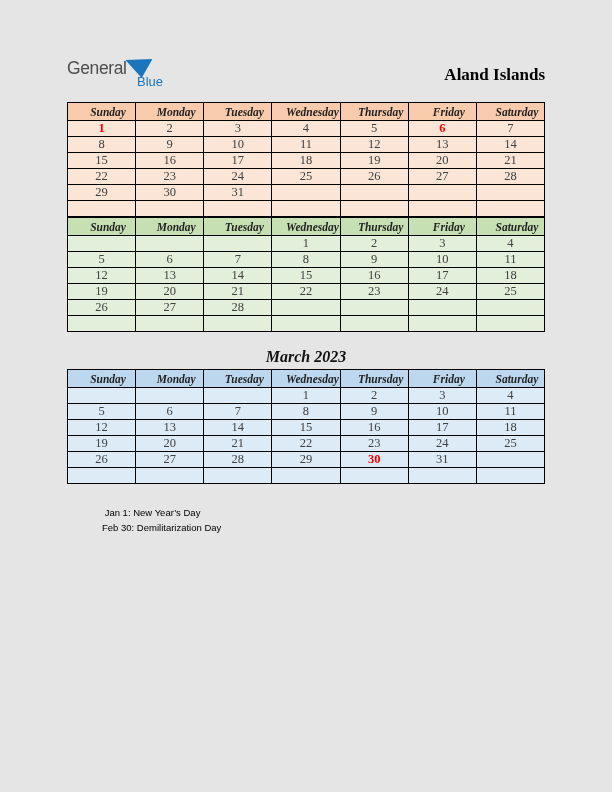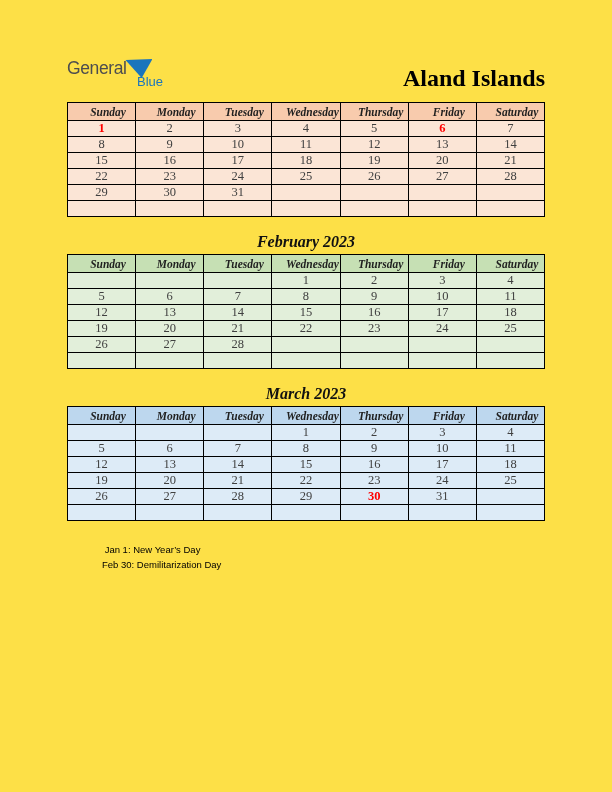--- a/index.html
+++ b/index.html
@@ -1,29 +1,29 @@
 <!DOCTYPE html>
 <html><head>
 <meta charset="utf-8">
 <style>
   html,body { margin:0; padding:0; background:#ffffff; }
   body { width:612px; height:792px; font-family:"Liberation Sans", sans-serif; }
-  .page { width:612px; height:792px; background:#fde047; overflow:hidden; }
+  .page { width:612px; height:792px; background:#e5e5e5; overflow:hidden; }
   .content { width:478px; margin:0 auto; padding-top:58px; }
 
   
   .header { display:flex; justify-content:space-between; align-items:flex-start; height:44px; }
   .logo { width:100px; }
   .logo-row1 { display:flex; align-items:flex-start; }
   .logo-general { font-size:17.5px; line-height:20px; color:#4D4D4F; letter-spacing:-0.4px; }
   .logo-triangle { width:27px; height:19px; background:#1B75BC;
                    clip-path:polygon(0 5%, 100% 0, 60% 100%); margin-left:-1px; margin-top:1px; }
   .logo-blue { font-size:13px; line-height:16px; color:#1B75BC; text-align:right;
                margin-top:-4px; padding-right:4px; }
-  .country-title { font-family:"Liberation Serif", serif; font-weight:bold; font-size:24px;
+  .country-title { font-family:"Liberation Serif", serif; font-weight:bold; font-size:17px;
                    color:#000000; margin-top:7px; }
 
   
   .month-title { font-family:"Liberation Serif", serif; font-style:italic; font-weight:bold;
                  font-size:16px; color:#111111; text-align:center; margin:16px 0 3px 0; }
   .month:first-of-type .month-title { margin-top:17px; }
   table.calendar { border-collapse:collapse; table-layout:fixed; width:478px; }
   table.calendar th, table.calendar td { border:1px solid #000000; text-align:center; overflow:hidden; padding:0; }
   table.calendar th { background:var(--header-bg); height:17px;
                       font-family:"Liberation Serif", serif; font-style:italic; font-weight:bold;
@@ -120,21 +120,20 @@
                 <td></td>
                 <td></td>
                 <td></td>
                 <td></td>
               </tr>
             </tbody>
     </table>
   </section>
 
   <section class="month">
-    <h2 class="month-title">February 2023</h2>
     <table class="calendar" style="--header-bg: #C6E0B4; --cell-bg: #E2EFDA;">
       <thead>
               <tr>
                 <th>Sunday</th>
                 <th>Monday</th>
                 <th>Tuesday</th>
                 <th>Wednesday</th>
                 <th>Thursday</th>
                 <th>Friday</th>
                 <th>Saturday</th>

